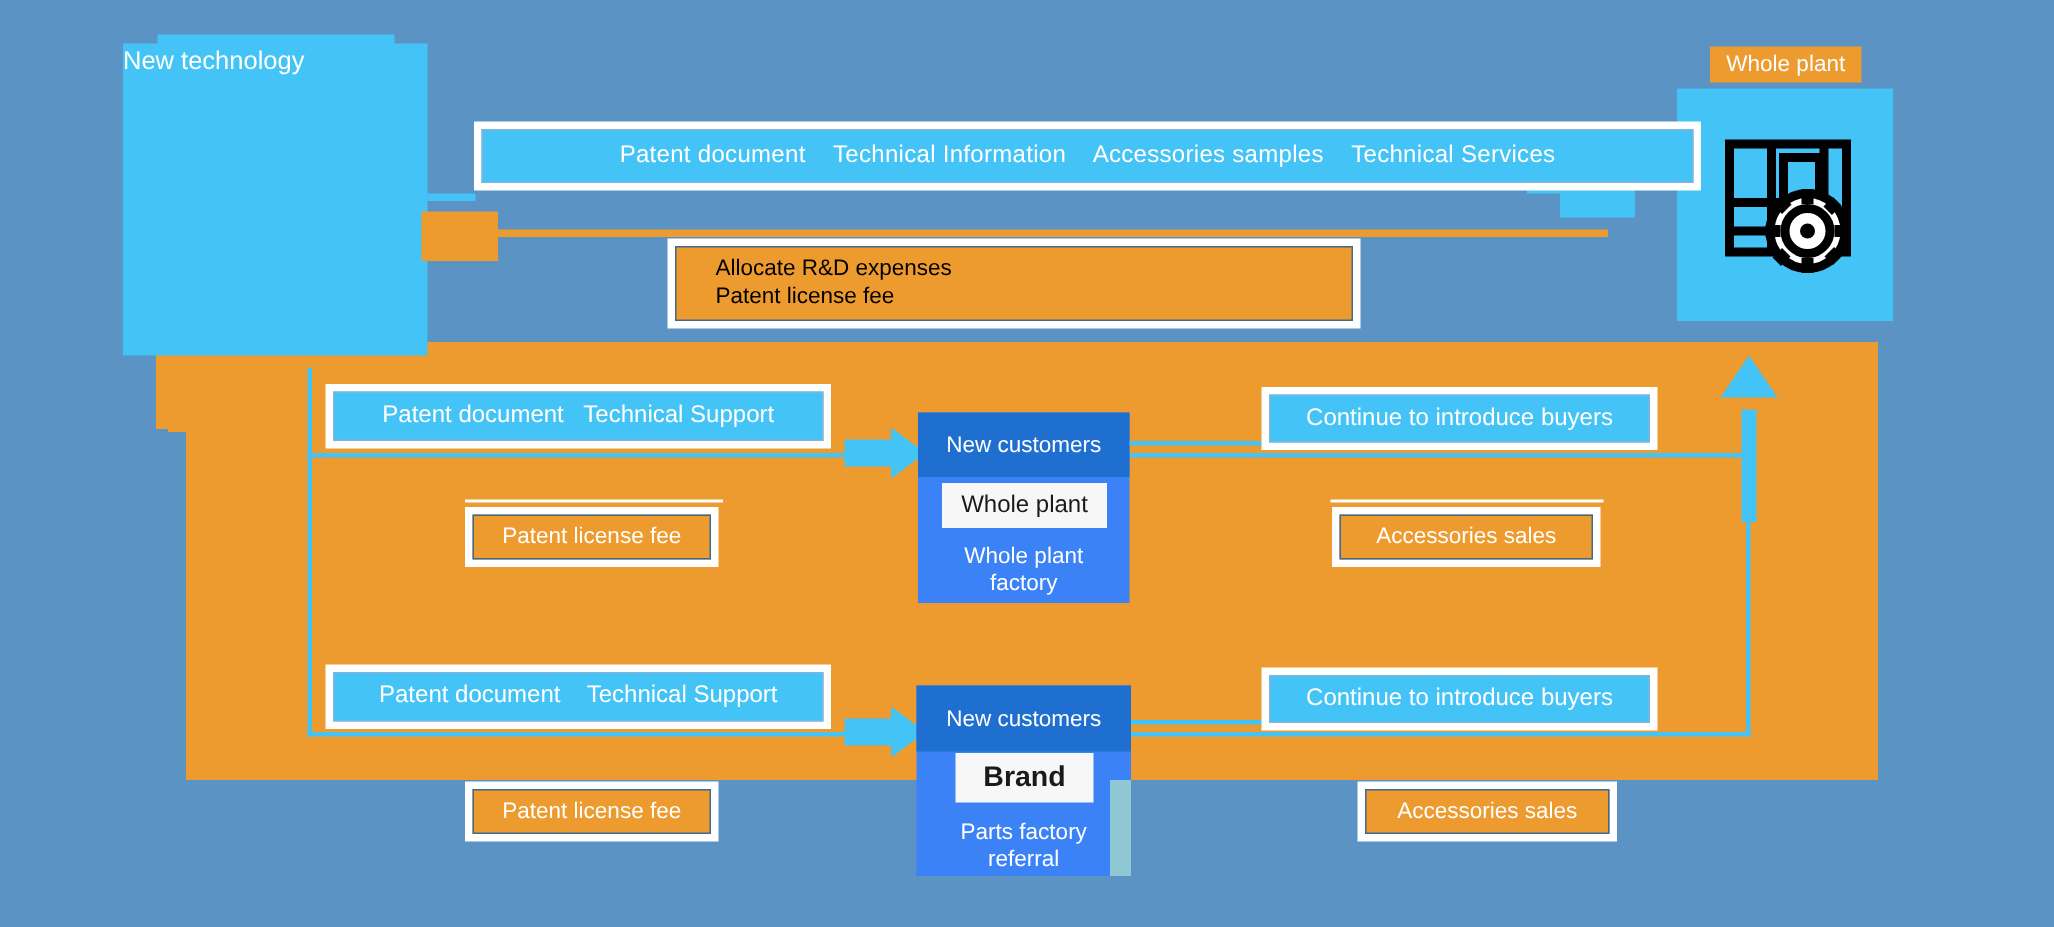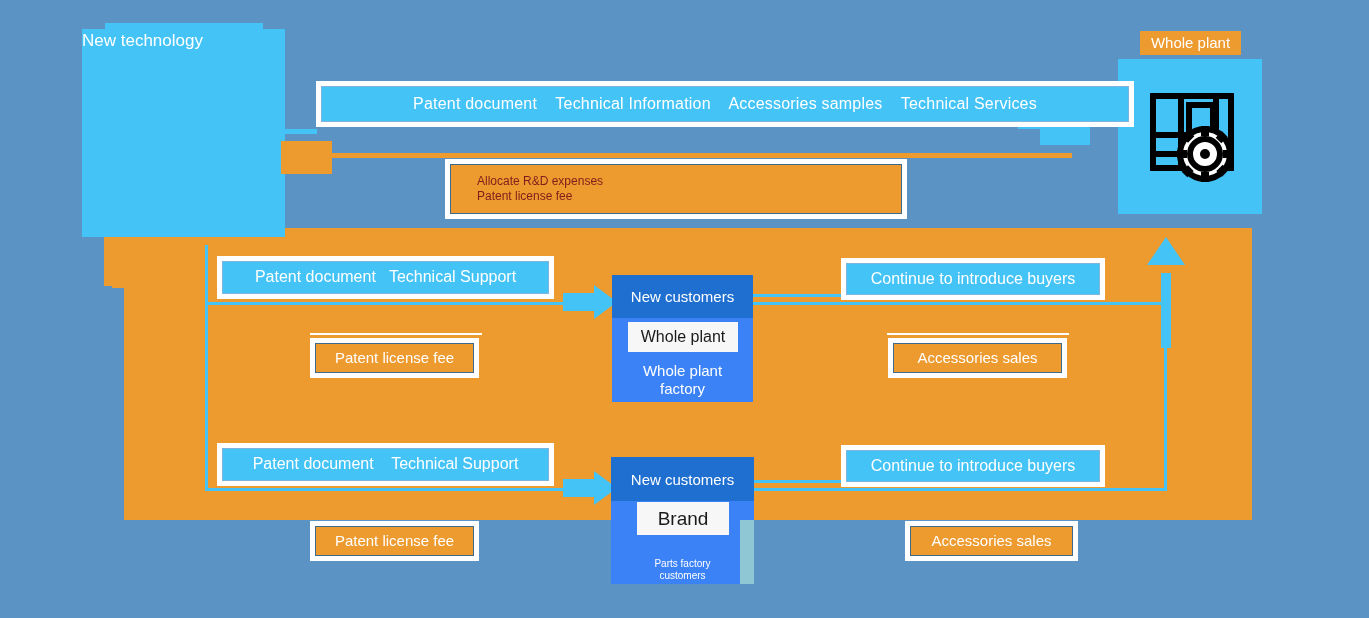--- a/index.html
+++ b/index.html
@@ -134,21 +134,21 @@
   <div class="abs line-cyan" style="left:1018px;top:125px;width:26px;height:4px;"></div>
   <div class="abs cyan-panel" style="left:1118px;top:0px;width:0px;height:0px;"></div>
 
   <div class="abs line-cyan" style="left:285px;top:129px;width:32px;height:5px;"></div>
 
   <div class="abs chip chip-cyan" style="left:321px;top:86px;width:808px;height:36px;font-size:16px;letter-spacing:0.2px;">
     <span style="white-space:pre;">Patent document    Technical Information    Accessories samples    Technical Services</span>
   </div>
 
   <div class="abs chip-orange" style="left:450px;top:164px;width:452px;height:50px;display:flex;align-items:center;padding:0 26px;box-sizing:border-box;">
-    <div style="display:flex;width:100%;color:#7f1d1d;font-size:12px;line-height:1.25;">
+    <div style="display:flex;width:100%;color:#000000;font-size:15px;line-height:1.25;">
       <div style="width:205px;">
         <div>Allocate R&amp;D expenses</div>
         <div>Patent license fee</div>
       </div>
     </div>
   </div>
 
   <div class="abs line-cyan" style="left:205px;top:302px;width:962px;height:3px;"></div>
   <div class="abs line-cyan" style="left:205px;top:488px;width:962px;height:3px;"></div>
   <div class="abs line-cyan" style="left:205px;top:302px;width:3px;height:189px;"></div>
@@ -205,28 +205,28 @@
     <span>Patent license fee</span>
   </div>
 
   <div class="abs arrow-right-tail" style="left:563px;top:479px;width:32px;height:18px;"></div>
   <div class="abs arrow-right" style="left:594px;top:471px;"></div>
 
   <div class="abs cust-card" style="left:611px;top:457px;width:143px;height:127px;">
     <div class="cust-head" style="position:absolute;left:0;top:0;width:143px;height:44px;font-size:15px;">
       <span>New customers</span>
     </div>
-    <div class="cust-body" style="position:absolute;left:0;top:57px;width:143px;height:68px;font-size:10px;">
+    <div class="cust-body" style="position:absolute;left:0;top:57px;width:143px;height:68px;font-size:15px;">
       <div>
         <div>Parts factory</div>
-        <div>customers</div>
+        <div>referral</div>
       </div>
     </div>
   </div>
-  <div class="abs cust-badge" style="left:637px;top:502px;width:92px;height:33px;font-size:19px;">
+  <div class="abs cust-badge" style="left:637px;top:502px;width:92px;height:33px;font-size:19px;font-weight:bold;">
     <span>Brand</span>
   </div>
 
   <div class="abs line-cyan" style="left:754px;top:480px;width:94px;height:3px;"></div>
 
   <div class="abs chip chip-cyan" style="left:846px;top:450px;width:254px;height:32px;font-size:16px;">
     <span>Continue to introduce buyers</span>
   </div>
 
   <div class="abs chip chip-orange" style="left:910px;top:526px;width:163px;height:30px;font-size:15px;">

